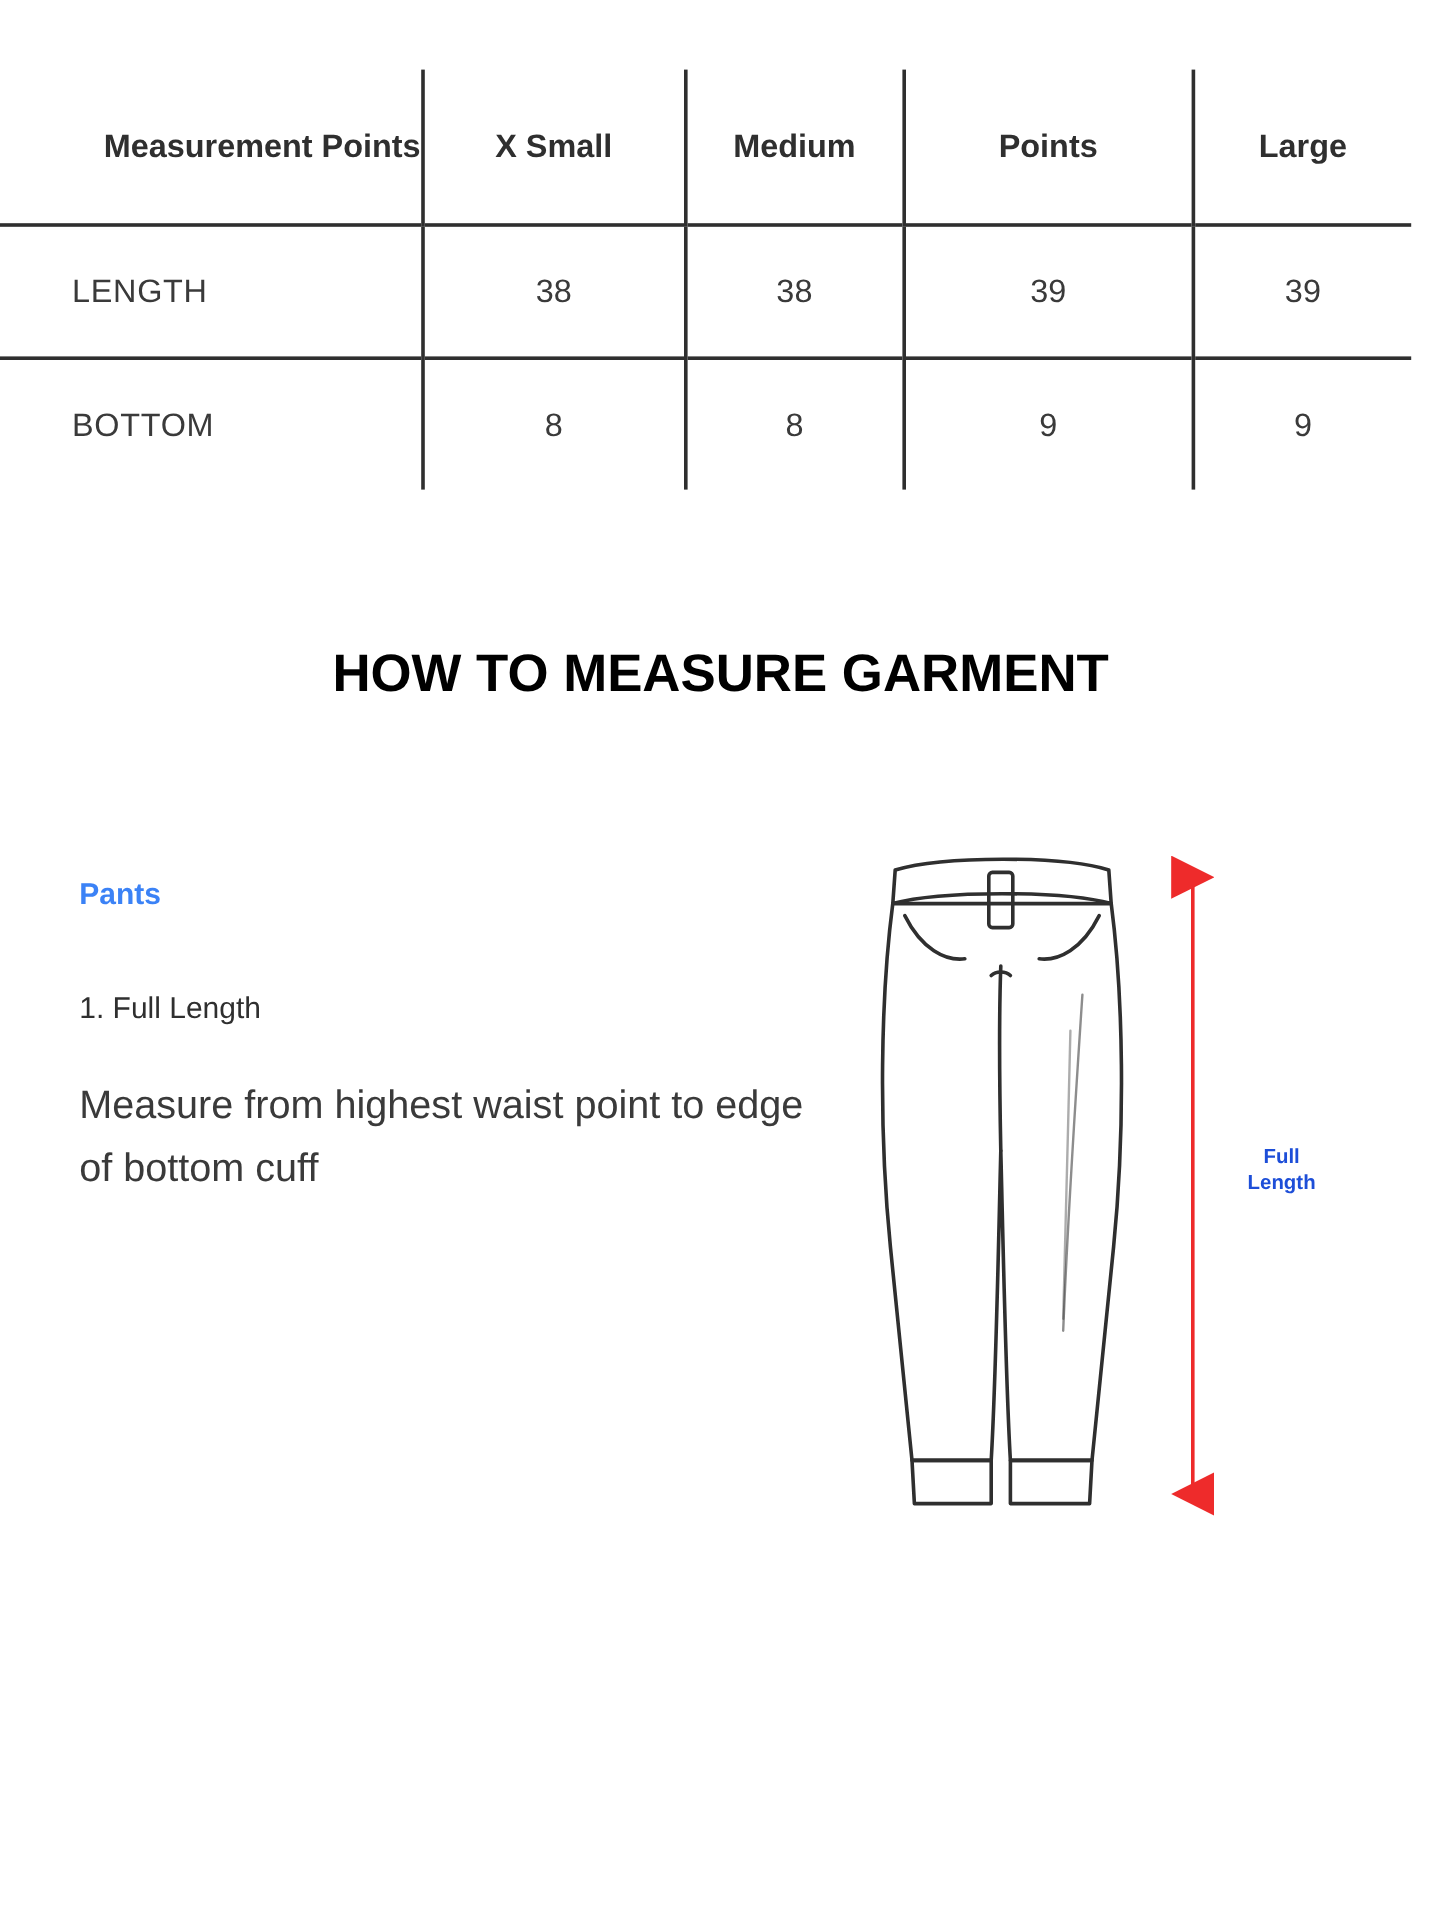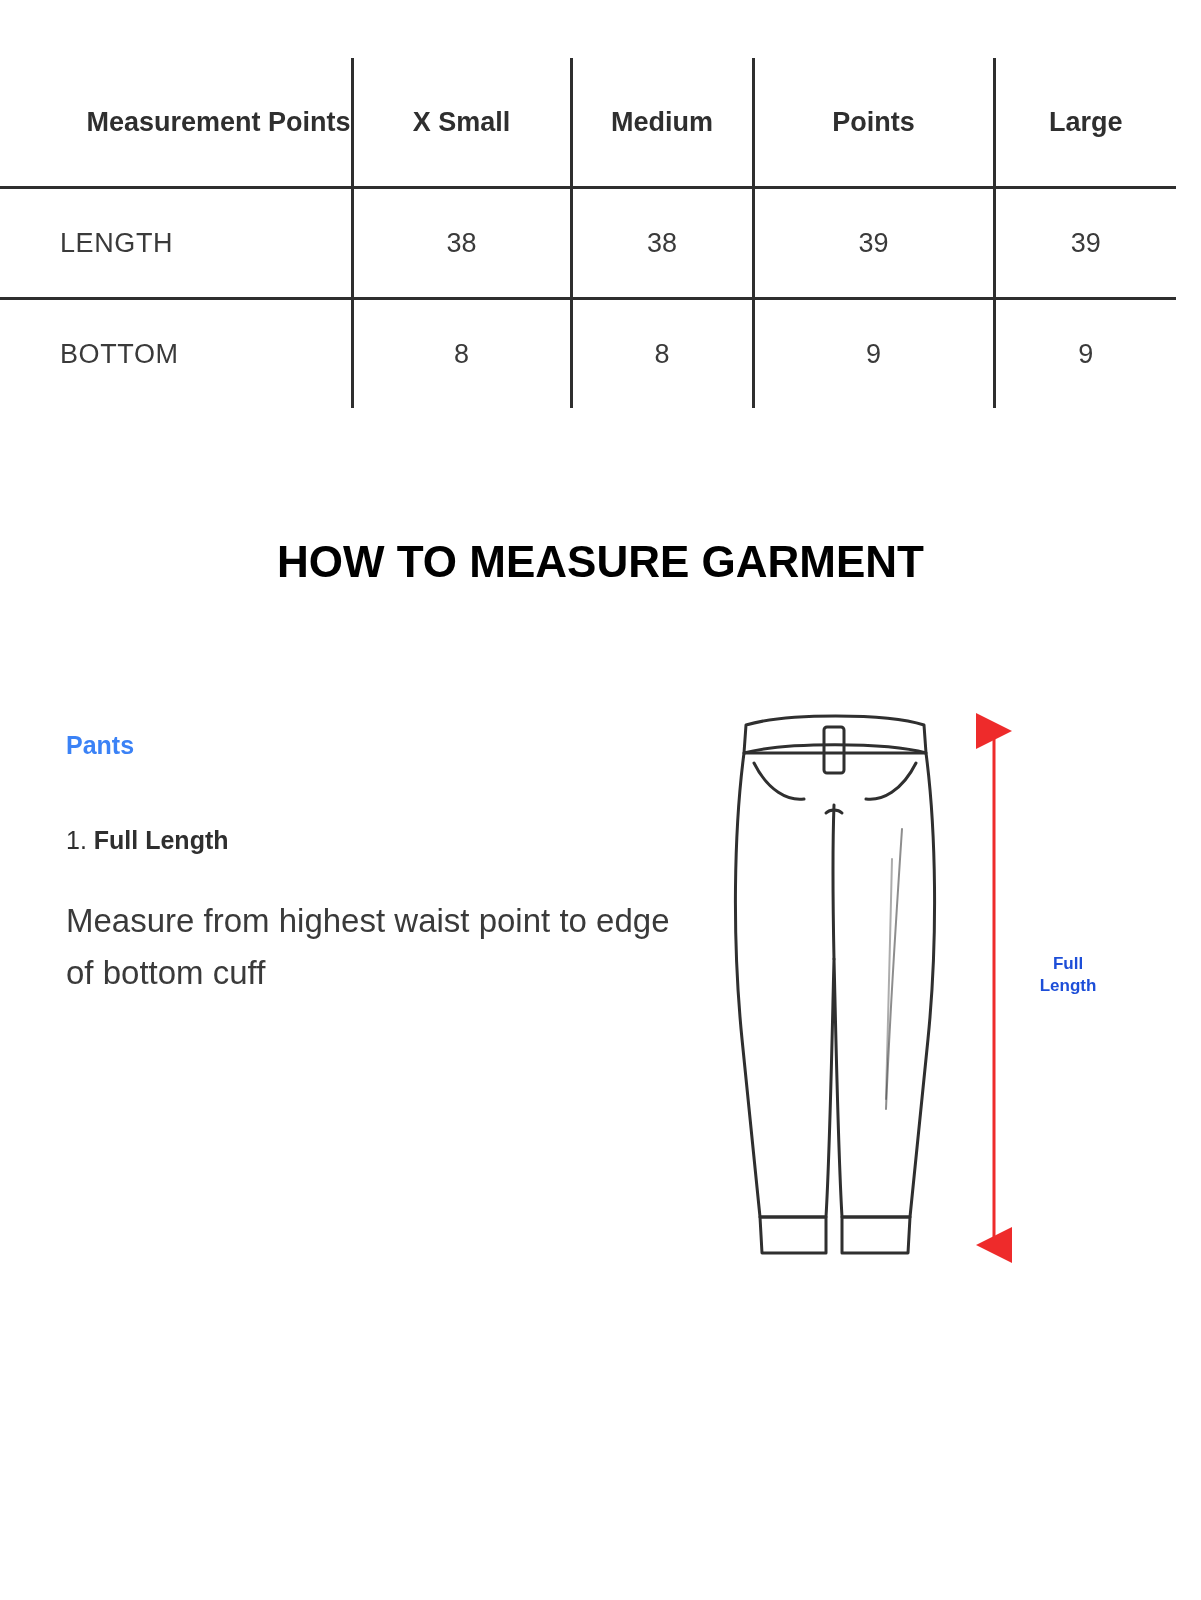--- a/index.html
+++ b/index.html
@@ -127,21 +127,21 @@
   }
   .step {
     margin-top: 66px;
     font-size: 25px;
     color: #2f2f2f;
   }
   .step .step-num {
     font-weight: 400;
   }
   .step .step-name {
-    font-weight: 700;
+    font-weight: 400;
   }
   .step-desc {
     margin-top: 40px;
     font-size: 33px;
     line-height: 1.55;
     color: #3a3a3a;
     max-width: 630px;
   }
 
   .lower-right {

